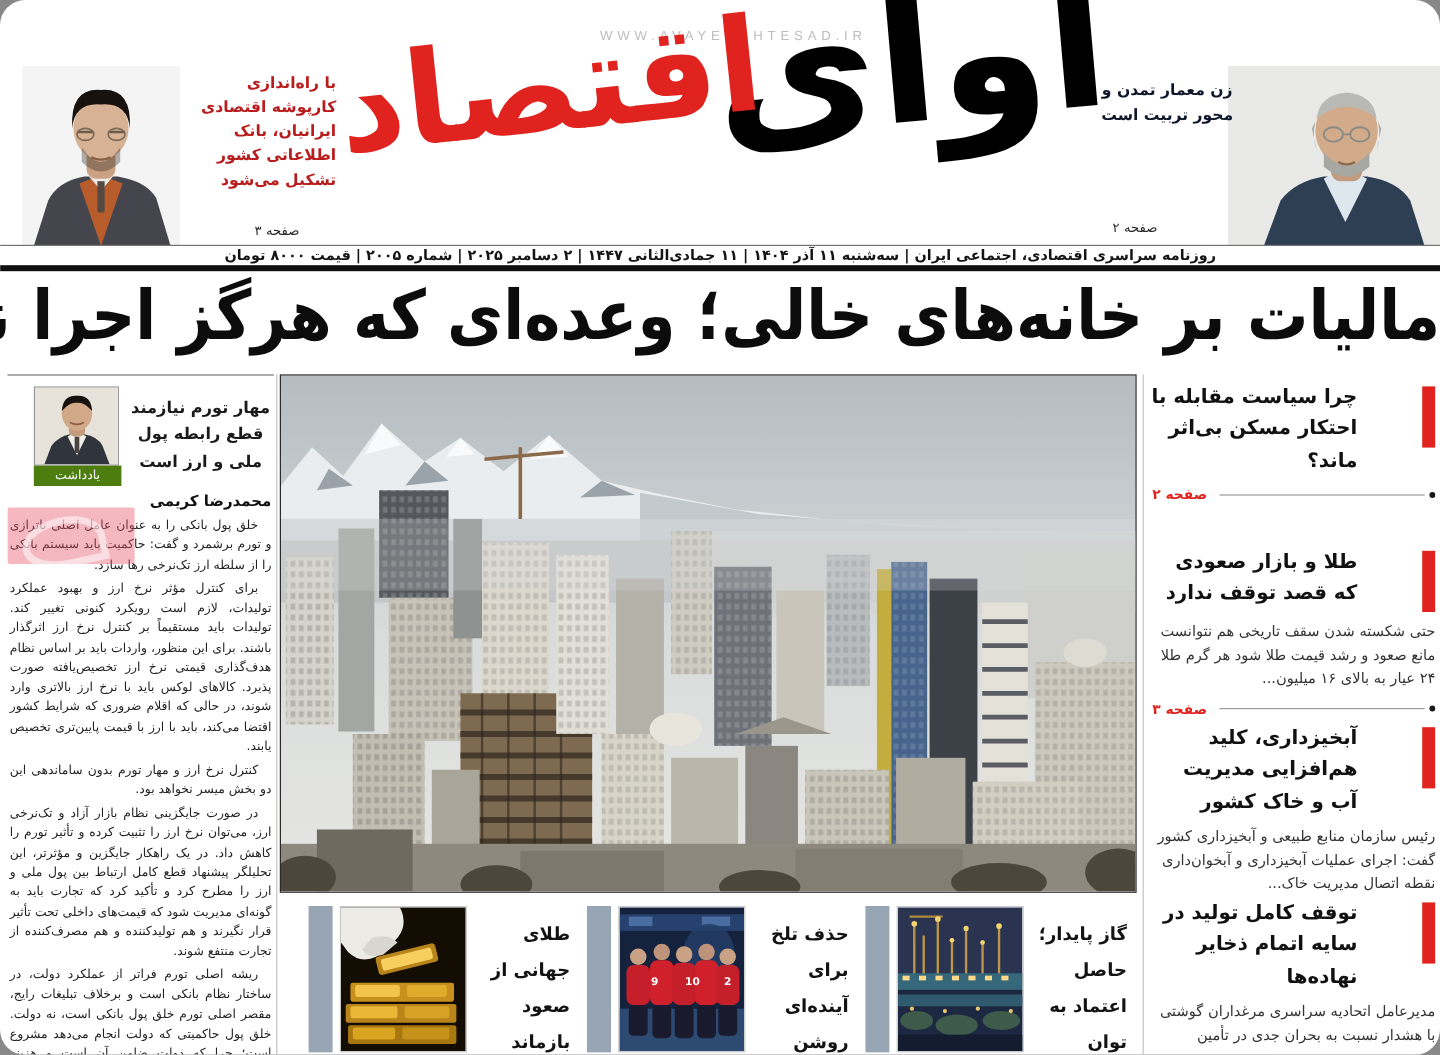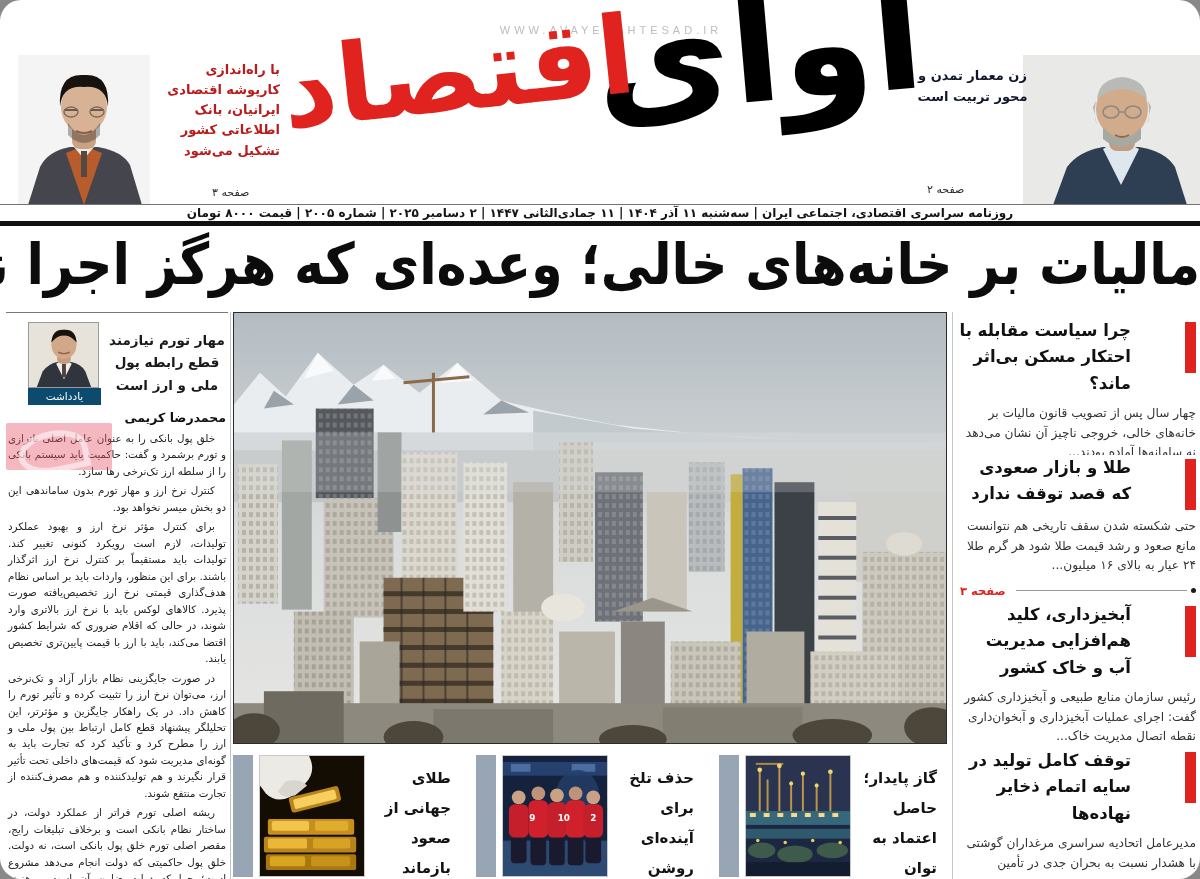--- a/index.html
+++ b/index.html
@@ -53,21 +53,21 @@
   .vrule { position:absolute; top:312px; width:1px; height:567px; background:#c4c4c4; }
   .vrule.r1 { left:230px; } .vrule.r2 { left:952px; }
   
   .opinion {
     position:absolute; left:6px; top:312px; width:222px; height:567px;
     border-top:1px solid #777; overflow:hidden;
   }
   .op-photo { position:absolute; left:22px; top:9px; width:71px; height:66px; border:1px solid #9a9a9a; overflow:hidden; }
   .op-kicker {
     position:absolute; left:22px; top:75px; width:73px; height:17px;
-    background:#0c4a6e; color:#fff; font-size:10.5px; text-align:center; line-height:17px;
+    background:#4d7c0f; color:#fff; font-size:10.5px; text-align:center; line-height:17px;
   }
   .op-title {
     position:absolute; right:2px; top:16px; width:118px; text-align:center;
     font-size:13.5px; font-weight:bold; line-height:1.65; color:#1a1a1a;
   }
   .op-author { position:absolute; right:2px; top:97px; font-size:12.5px; font-weight:bold; color:#101010; }
   .op-body { position:absolute; top:117px; right:2px; left:2px; }
   .op-body p {
     font-size:10.3px; line-height:1.6; text-align:justify; color:#222;
     text-indent:11px; margin-bottom:3px;
@@ -98,21 +98,21 @@
   .r-bar { width:11px; min-width:11px; height:51px; background:#e0231e; margin-left:8px; margin-top:4px; }
   .r-title { flex:1; font-size:16.5px; font-weight:bold; line-height:1.6; color:#111; text-align:right; }
   .r-excerpt { font-size:12.2px; line-height:1.6; color:#333; text-align:right; margin-top:7px; padding-left:4px; }
   .r-pagerow { display:flex; direction:ltr; align-items:center; margin-top:8px; padding-left:2px; }
   .r-page { color:#e0231e; font-weight:bold; font-size:11.5px; white-space:nowrap; }
   .r-rule { flex:1; height:1px; background:#9a9a9a; margin:0 4px 0 10px; }
   .r-dot { width:5px; height:5px; border-radius:50%; background:#1a1a1a; }
   
   .teasers {
     position:absolute; left:233px; top:755px; width:714px; height:124px;
-    display:flex; direction:ltr; gap:17px; overflow:hidden;
+    display:flex; direction:ltr; gap:6px; overflow:hidden;justify-content:flex-end;
   }
   .teaser { display:flex; direction:ltr; width:226px; }
   .t-bar { width:20px; min-width:20px; height:122px; background:#97a5b5; margin-right:6px; }
   .t-photo { width:106px; min-width:106px; height:122px; border:1px solid #c9c9c9; overflow:hidden; }
   .t-photo svg { display:block; width:100%; height:100%; }
   .t-title {
     flex:1; direction:rtl; text-align:right; font-size:15px; font-weight:bold;
     line-height:2; color:#131313; padding:8px 8px 0 2px;
   }
 </style>
@@ -188,22 +188,22 @@
         <rect x="29" y="26" width="14" height="16" rx="5" fill="#c49c7c"></rect>
         <ellipse cx="36" cy="22" rx="13" ry="15" fill="#d2a988"></ellipse>
         <path d="M23,20 Q24,6 36,7 Q48,6 49,20 Q42,12 36,13 Q30,12 23,20 Z" fill="#17120d"></path>
         <path d="M30,30 Q36,33 42,30" stroke="#8a5f43" stroke-width="1.4" fill="none"></path>
       </svg>
     </div>
     <div class="op-kicker">یادداشت</div>
     <div class="op-author">محمدرضا کریمی</div>
     <div class="op-body">
       <p>خلق پول بانکی را به عنوان عامل اصلی ناترازی و تورم برشمرد و گفت: حاکمیت باید سیستم بانکی را از سلطه ارز تک‌نرخی رها سازد.</p>
+      <p>برای کنترل مؤثر نرخ ارز و بهبود عملکرد تولیدات، لازم است رویکرد کنونی تغییر کند. تولیدات باید مستقیماً بر کنترل نرخ ارز اثرگذار باشند. برای این منظور، واردات باید بر اساس نظام هدف‌گذاری قیمتی نرخ ارز تخصیص‌یافته صورت پذیرد. کالاهای لوکس باید با نرخ ارز بالاتری وارد شوند، در حالی که اقلام ضروری که شرایط کشور اقتضا می‌کند، باید با ارز با قیمت پایین‌تری تخصیص یابند.</p>
       <p>کنترل نرخ ارز و مهار تورم بدون ساماندهی این دو بخش میسر نخواهد بود.</p>
-      <p>برای کنترل مؤثر نرخ ارز و بهبود عملکرد تولیدات، لازم است رویکرد کنونی تغییر کند. تولیدات باید مستقیماً بر کنترل نرخ ارز اثرگذار باشند. برای این منظور، واردات باید بر اساس نظام هدف‌گذاری قیمتی نرخ ارز تخصیص‌یافته صورت پذیرد. کالاهای لوکس باید با نرخ ارز بالاتری وارد شوند، در حالی که اقلام ضروری که شرایط کشور اقتضا می‌کند، باید با ارز با قیمت پایین‌تری تخصیص یابند.</p>
       <p>در صورت جایگزینی نظام بازار آزاد و تک‌نرخی ارز، می‌توان نرخ ارز را تثبیت کرده و تأثیر تورم را کاهش داد. در یک راهکار جایگزین و مؤثرتر، این تحلیلگر پیشنهاد قطع کامل ارتباط بین پول ملی و ارز را مطرح کرد و تأکید کرد که تجارت باید به گونه‌ای مدیریت شود که قیمت‌های داخلی تحت تأثیر قرار نگیرند و هم تولیدکننده و هم مصرف‌کننده از تجارت منتفع شوند.</p>
       <p>ریشه اصلی تورم فراتر از عملکرد دولت، در ساختار نظام بانکی است و برخلاف تبلیغات رایج، مقصر اصلی تورم خلق پول بانکی است، نه دولت. خلق پول حاکمیتی که دولت انجام می‌دهد مشروع است؛ چرا که دولت ضامن آن است و هزینه ضمانتش را می‌پردازد. اما خلق پول بانکی امری نامشروع است متأسفانه حاکمیت به دلیل ناآگاهی، اسنادی که نظام بانکی منتشر می‌کند را رایگان ضمانت می‌کند و قدرت ثروت لایزال را به شبکه بانکی هدیه داده است. بانک‌ها بدون پرداخت هزینه ضمانت، از منافع انتشار پول بهره‌مند می‌شوند، که این امر منجر به ناترازی دولت و افزایش حجم پول در کشور می‌گردد.</p>
 
     </div>
     <div class="watermark"></div>
   </aside>
 
   <figure class="photo-main">
     <svg viewBox="0 0 714 432" preserveAspectRatio="none">
       <defs>
@@ -305,21 +305,20 @@
     </svg>
   </figure>
 
   <section class="right-col">
 
     <article class="r-item i1">
       <div class="r-trow">
         <div class="r-bar"></div>
         <div class="r-title">چرا سیاست مقابله با احتکار مسکن بی‌اثر ماند؟</div>
       </div>
-      <div class="r-excerpt">چهار سال پس از تصویب قانون مالیات بر خانه‌های خالی، خروجی ناچیز آن نشان می‌دهد نه سامانه‌ها آماده بودند...</div>
       <div class="r-pagerow">
         <span class="r-page">صفحه ۲</span>
         <span class="r-rule"></span>
         <span class="r-dot"></span>
       </div>
     </article>
 
     <article class="r-item i2">
       <div class="r-trow">
         <div class="r-bar"></div>

